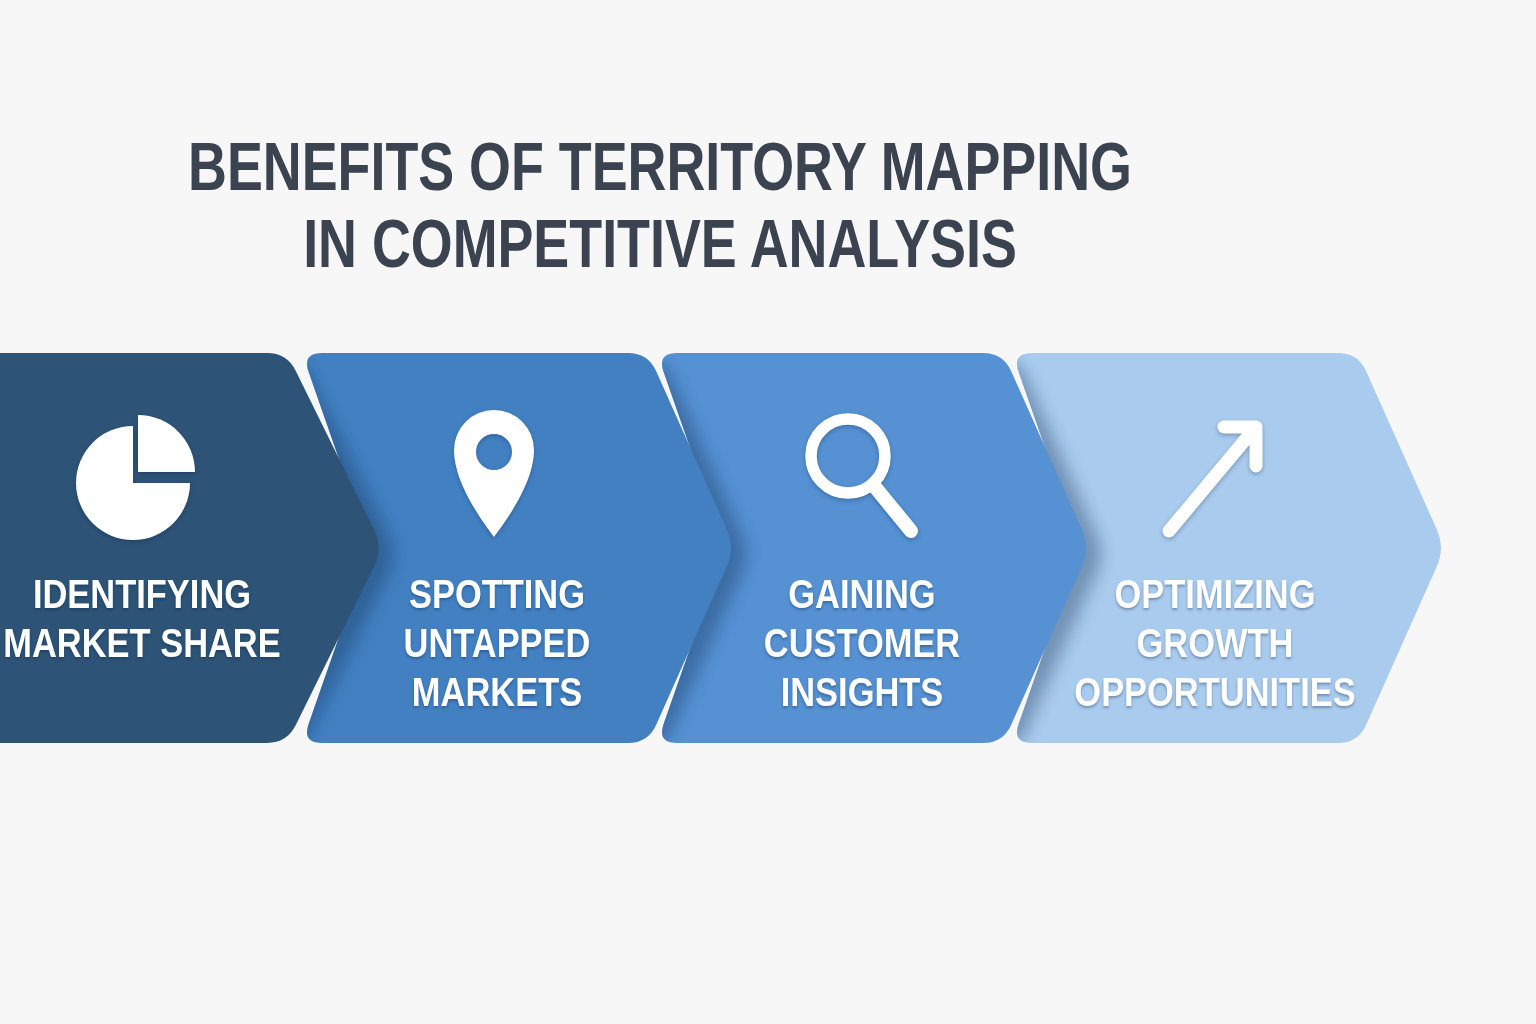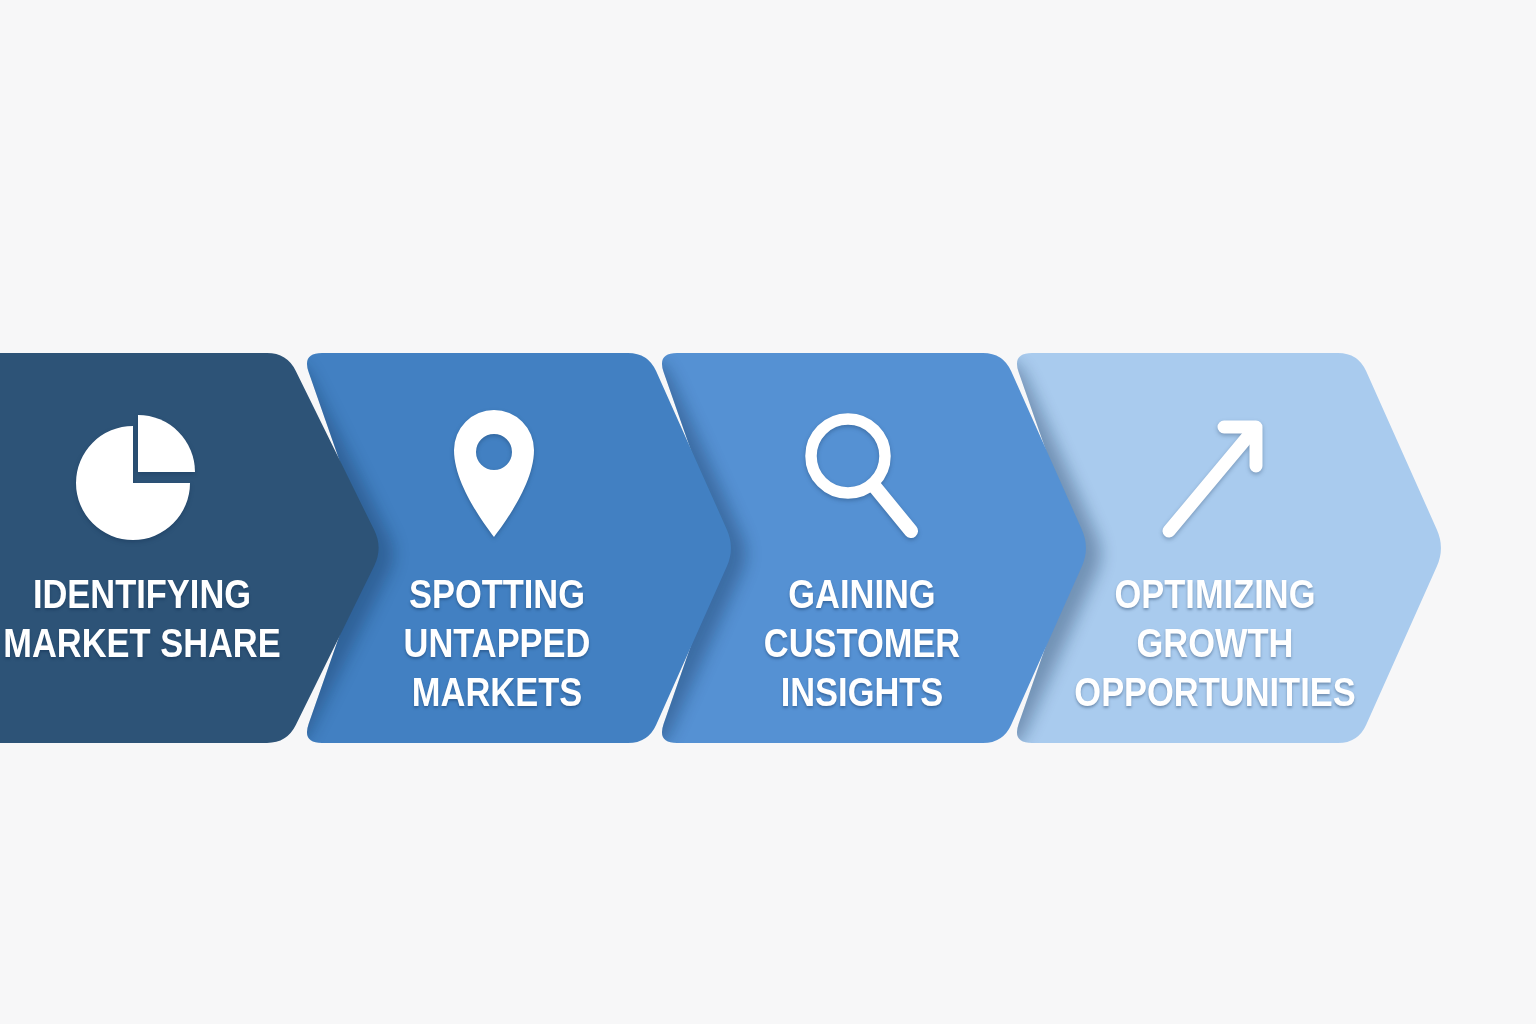--- a/index.html
+++ b/index.html
@@ -46,20 +46,24 @@
   .pos-2 { left: 497px; }
   .pos-3 { left: 862px; }
   .pos-4 { left: 1215px; }
   .icon { filter: drop-shadow(0 2px 2px rgba(10, 35, 70, 0.3)); }
 </style>
 </head>
 <body>
 
 <div class="canvas">
 
+  <header class="title">
+    <span class="title-line">BENEFITS OF TERRITORY MAPPING</span>
+    <span class="title-line">IN COMPETITIVE ANALYSIS</span>
+  </header>
 
   <svg class="band-svg" width="1536" height="1024" viewBox="0 0 1536 1024">
     <defs>
       <path id="shape-first" d="M -60 353 L 267 353 Q 287 353 295.8 370.9 L 374.2 530.1 Q 383 548 374.2 565.9 L 295.8 725.1 Q 287 743 267 743 L -60 743 Z"></path>
       <path id="shape-step" d="M 322 353 L 628 353 Q 648 353 656.2 371.3 L 726.9 529.7 Q 735 548 726.9 566.3 L 656.2 724.7 Q 648 743 628 743 L 322 743 Q 302 743 308.6 724.1 L 363.4 566.9 Q 370 548 363.4 529.1 L 308.6 371.9 Q 302 353 322 353 Z"></path>
       <clipPath id="clip-step2">
           <use href="#shape-step"></use>
         </clipPath>
       <clipPath id="clip-step3">
           <use href="#shape-step" transform="translate(355,0)"></use>

